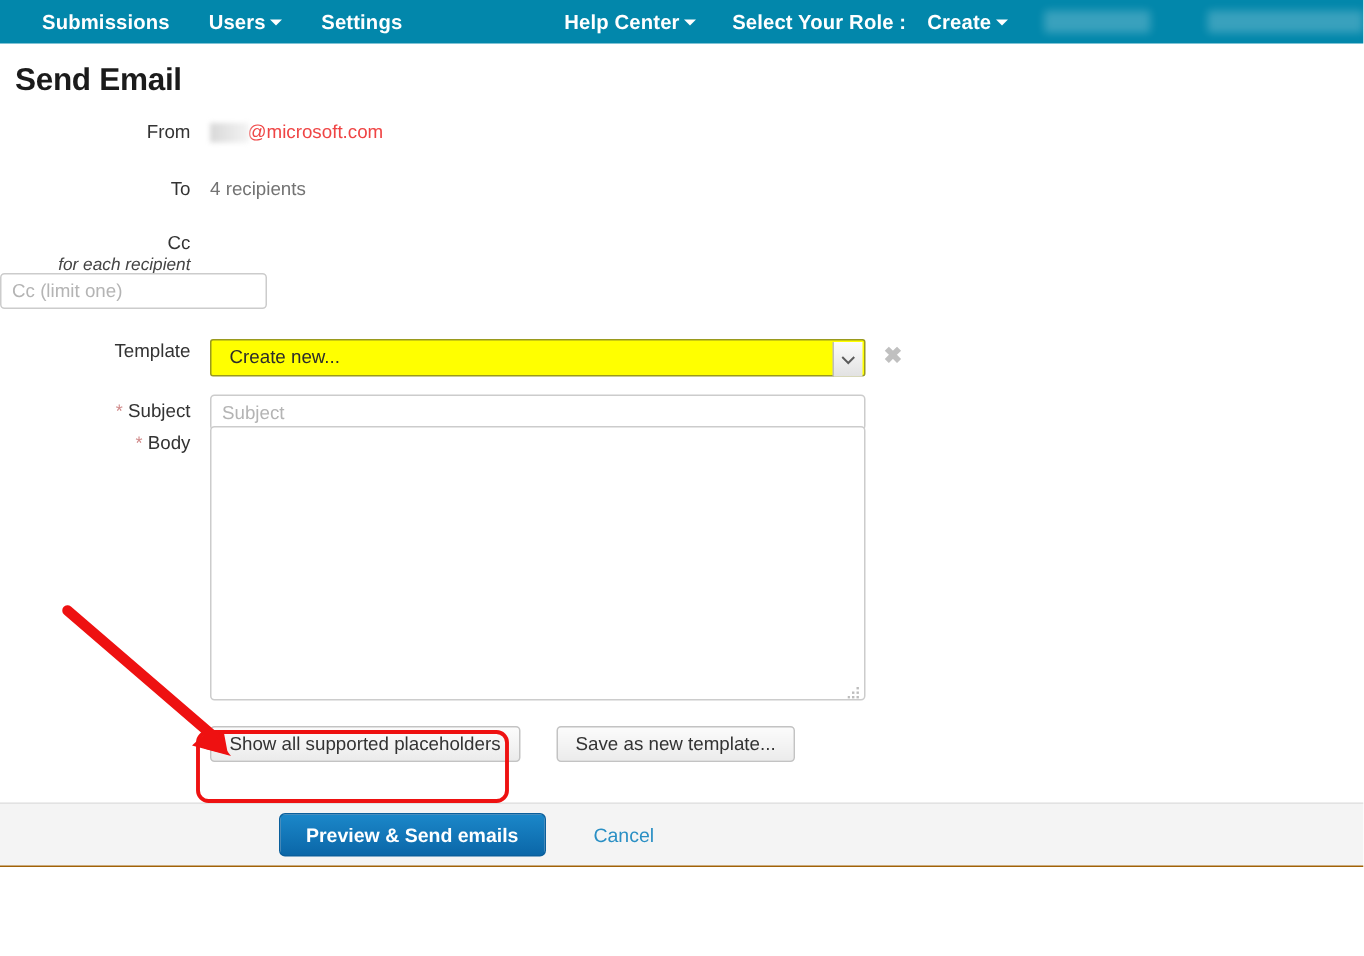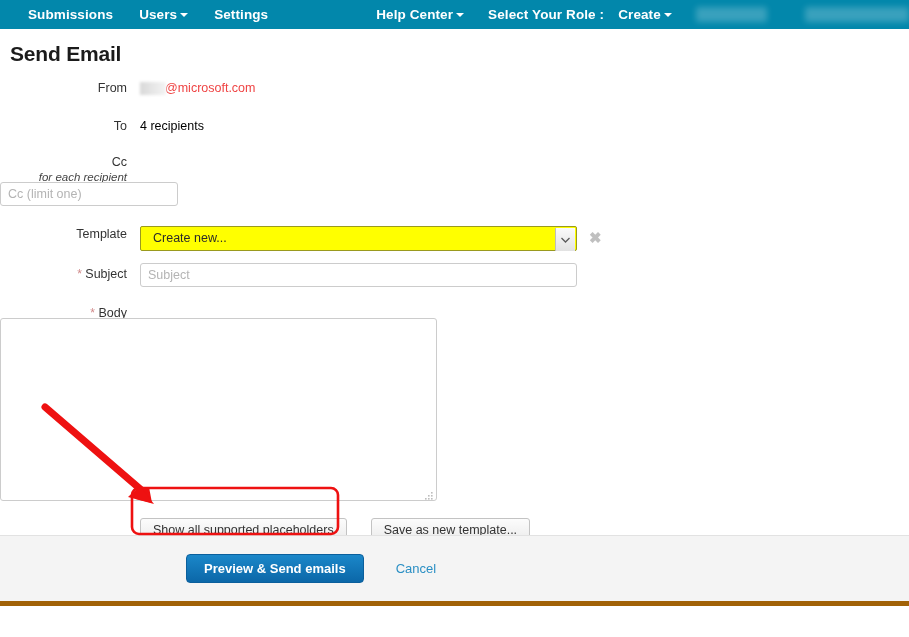--- a/index.html
+++ b/index.html
@@ -120,21 +120,21 @@
   }
   .redact-inline {
     display: inline-block;
     width: 26px;
     height: 13px;
     background: linear-gradient(90deg,#d8d8d8,#e9e9e9 60%,#f4f4f4);
     filter: blur(1.6px);
     margin-right: -1px;
   }
   .link {
-    color: #000000;
+    color: #737373;
     font-size: 12.5px;
     text-decoration: none;
     cursor: pointer;
     line-height: 16px;
   }
 
   input[type=text].txt {
     box-sizing: border-box;
     border: 1px solid #cccccc;
     border-radius: 3px;
@@ -246,24 +246,24 @@
     border-color: #d2d2d2;
     cursor: default;
   }
 
   
   .footer-bar {
     position: absolute;
     left: 0;
     top: 535px;
     width: 909px;
-    height: 71px;
+    height: 43px;
     background: #f4f4f4;
     border-top: 1px solid #e2e2e2;
-    border-bottom: 5px solid #a16207;
+    border-bottom: 1px solid #a16207;
     box-sizing: border-box;
     display: flex;
     align-items: center;
   }
   .btn-primary {
     margin-left: 186px;
     height: 29px;
     padding: 0 17px;
     background: linear-gradient(180deg,#1b87c9,#0b67a8);
     border: 1px solid #0a5f9c;
@@ -375,21 +375,21 @@
   <div class="form-row" style="margin-top:15px;">
     <div class="form-label">
       <span class="req">*</span>
       <span>Subject</span>
     </div>
     <div class="form-control" style="margin-top:-3px;">
       <input type="text" class="txt subject-input" placeholder="Subject" style="">
     </div>
   </div>
 
-  <div class="form-row" style="margin-top:18px;flex-direction:column;">
+  <div class="form-row" style="">
     <div class="form-label">
       <span class="req">*</span>
       <span>Body</span>
     </div>
     <div class="form-control" style="margin-top:-3px;">
       <div class="ta-wrap">
         <textarea class="body-area" placeholder="" style=""></textarea>
         <svg class="grip" viewBox="0 0 9 9">
           <rect x="6" y="0" width="1.6" height="1.6" fill="#bdbdbd"></rect>
           <rect x="3" y="3" width="1.6" height="1.6" fill="#bdbdbd"></rect>

